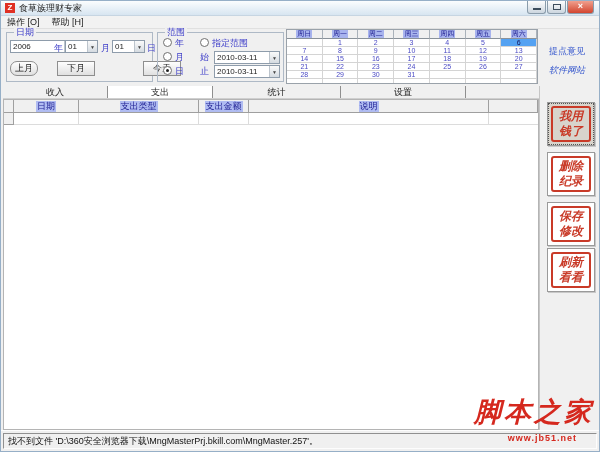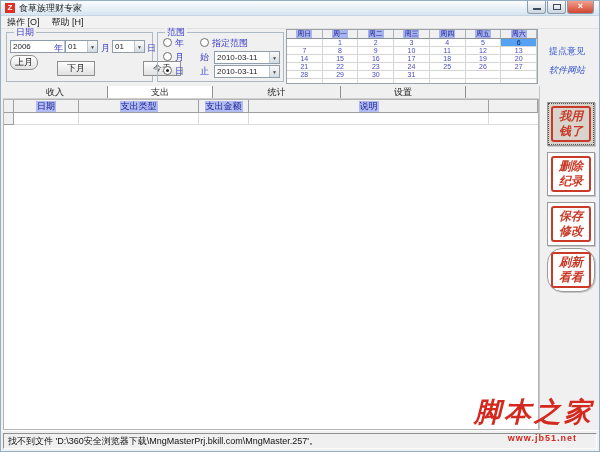--- a/index.html
+++ b/index.html
@@ -147,21 +147,21 @@
     <div class="sel-box" style="left:58px;top:7px;width:33px;">
       <span>01</span>
       <span class="sel-arrow">▼</span>
     </div>
     <span class="lbl blue" style="left:94px;top:9px;">月</span>
     <div class="sel-box" style="left:105px;top:7px;width:33px;">
       <span>01</span>
       <span class="sel-arrow">▼</span>
     </div>
     <span class="lbl blue" style="left:140px;top:9px;">日</span>
-    <div class="btn" style="left:3px;top:22px;width:28px;border-radius:7px;">上月</div>
+    <div class="btn" style="left:3px;top:28px;width:28px;border-radius:7px;">上月</div>
     <div class="btn" style="left:50px;top:28px;width:38px;">下月</div>
     <div class="btn" style="left:116px;top:28px;width:38px;margin-left:20px;">今天</div>
   </div>
 
   <div class="groupbox gb-range">
     <span class="legend">范围</span>
     <div class="radio" style="left:5px;top:5px;"></div>
     <span class="lbl blue" style="left:17px;top:4px;">年</span>
     <div class="radio" style="left:42px;top:5px;"></div>
     <span class="lbl blue" style="left:54px;top:4px;">指定范围</span>
@@ -317,21 +317,21 @@
     <div class="seal" style="top:116px;">
       <div class="seal-frame">
         <div class="seal-row">
             <span>保存</span>
           </div>
         <div class="seal-row">
             <span>修改</span>
           </div>
       </div>
     </div>
-    <div class="seal" style="top:162px;border-radius:15px;">
+    <div class="seal" style="top:162px;">
       <div class="seal-frame">
         <div class="seal-row">
             <span>刷新</span>
           </div>
         <div class="seal-row">
             <span>看看</span>
           </div>
       </div>
     </div>
   </div>

